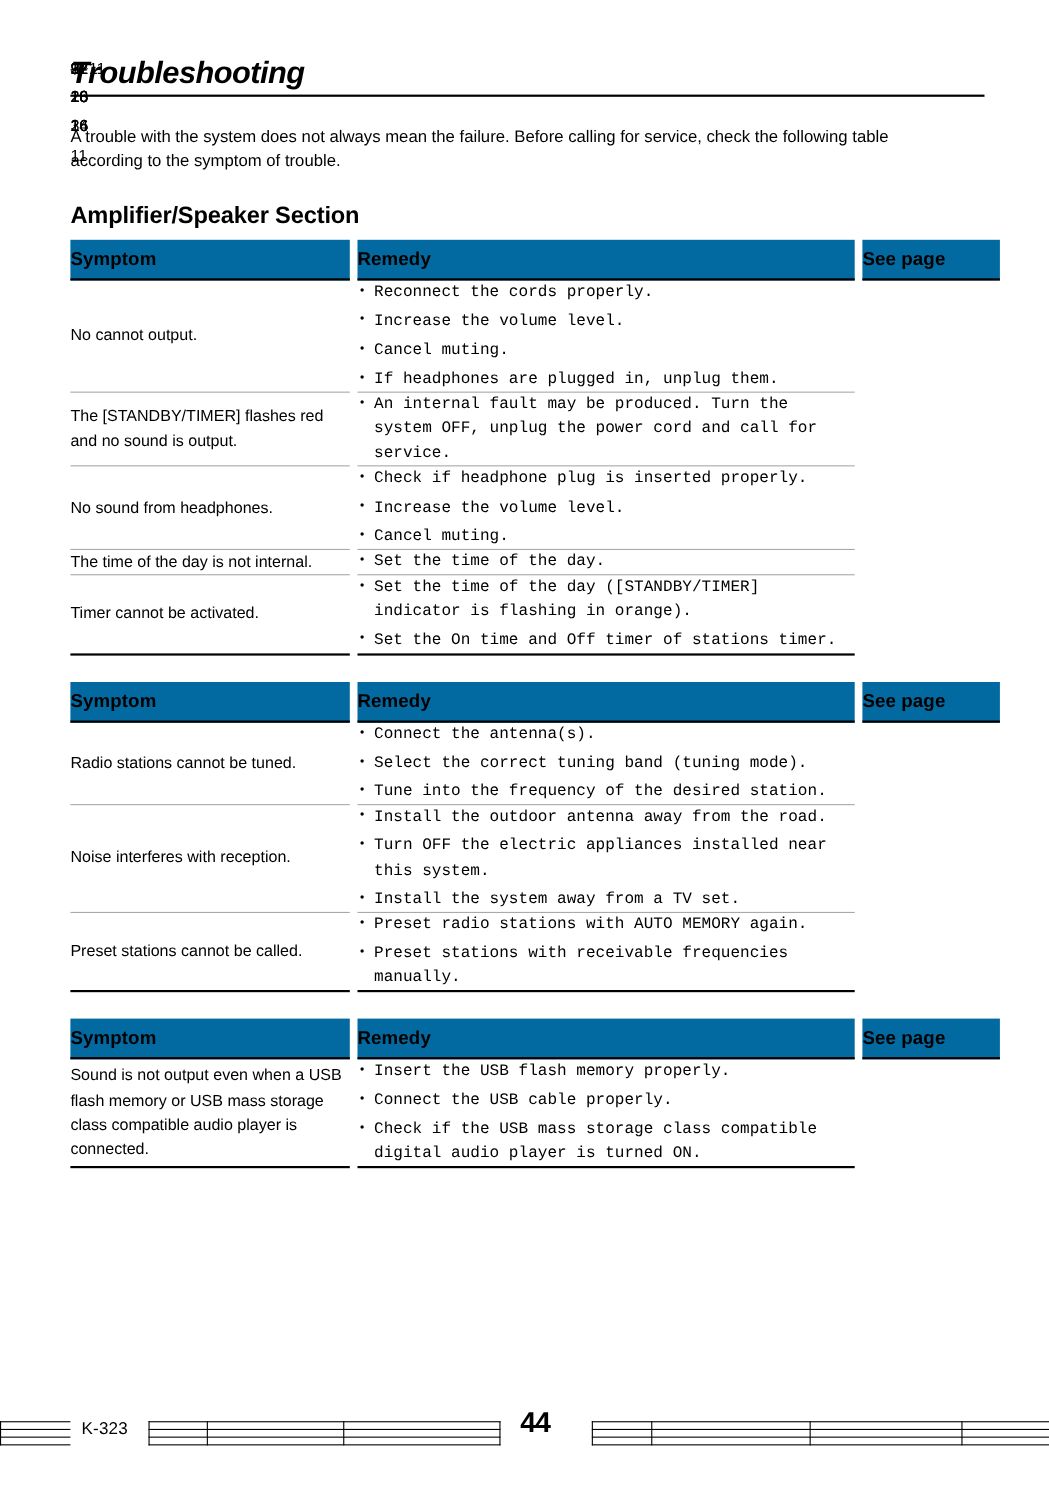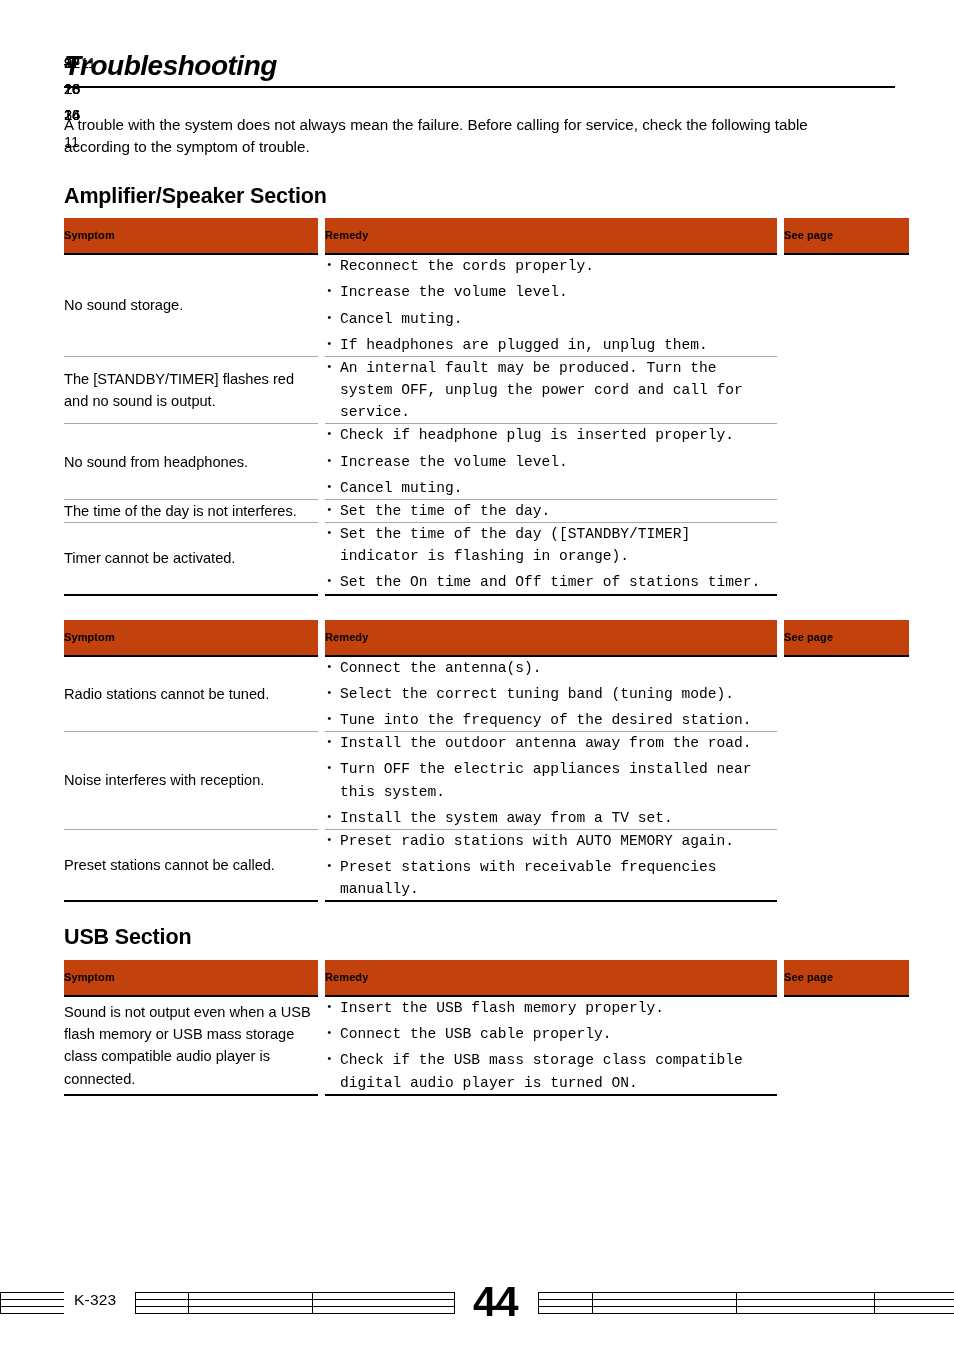--- a/index.html
+++ b/index.html
@@ -77,22 +77,22 @@
   table.tbl th, table.tbl td {
     padding: 0;
     vertical-align: middle;
     text-align: left;
   }
   col.c-sym { width: 254px; }
   col.c-rem { width: 452px; }
   col.c-page { width: 125px; }
 
   thead th {
-    background: #c2410c;
-    font-size: 11px;
+    background: #0369a1;
+    font-size: 17px;
     font-weight: bold;
     text-align: center;
     height: 35px;
     line-height: 35px;
     border-bottom: 2.6px solid #000;
     letter-spacing: 0.1px;
   }
 
   tbody td {
     border-bottom: 1.3px solid #a9a9a9;
@@ -177,21 +177,21 @@
   .footer-code {
     position: absolute;
     top: -1px;
     font-size: 15.5px;
     letter-spacing: 0.2px;
     white-space: nowrap;
   }
   .footer-pageno {
     position: absolute;
     top: -14px;
-    font-size: 42px;
+    font-size: 26px;
     font-weight: bold;
     letter-spacing: -1px;
     white-space: nowrap;
   }
 </style>
 </head>
 <body>
 
 <div class="page">
 
@@ -213,21 +213,21 @@
         </colgroup>
         <thead>
           <tr>
             <th>Symptom</th>
             <th>Remedy</th>
             <th>See page</th>
           </tr>
         </thead>
         <tbody>
           <tr>
-            <td class="sym">No sound storage.</td>
+            <td class="sym">No cannot output.</td>
             <td class="rem">
               <ul class="remedies">
                 <li>Reconnect the cords properly.</li>
                 <li>Increase the volume level.</li>
                 <li>Cancel muting.</li>
                 <li>If headphones are plugged in, unplug them.</li>
               </ul>
             </td>
             <td class="page">
               <div class="pages-col">
@@ -265,21 +265,21 @@
             <td class="page">
               <div class="pages-col">
                 <div>11</div>
                 <div>16</div>
                 <div>16</div>
               </div>
             </td>
           </tr>
 
           <tr>
-            <td class="sym">The time of the day is not interferes.</td>
+            <td class="sym">The time of the day is not internal.</td>
             <td class="rem">
               <ul class="remedies">
                 <li>Set the time of the day.</li>
               </ul>
             </td>
             <td class="page">
               <div class="pages-col">
                 <div>32</div>
               </div>
             </td>
@@ -368,21 +368,20 @@
                 <div>27</div>
                 <div>28</div>
               </div>
             </td>
           </tr>
         </tbody>
       </table>
     </div>
 
     <div class="section-block usb">
-      <h2 class="section-heading">USB Section</h2>
 
       <table class="tbl">
         <colgroup>
           <col class="c-sym">
             <col class="c-rem">
             <col class="c-page">
         </colgroup>
         <thead>
           <tr>
             <th>Symptom</th>

